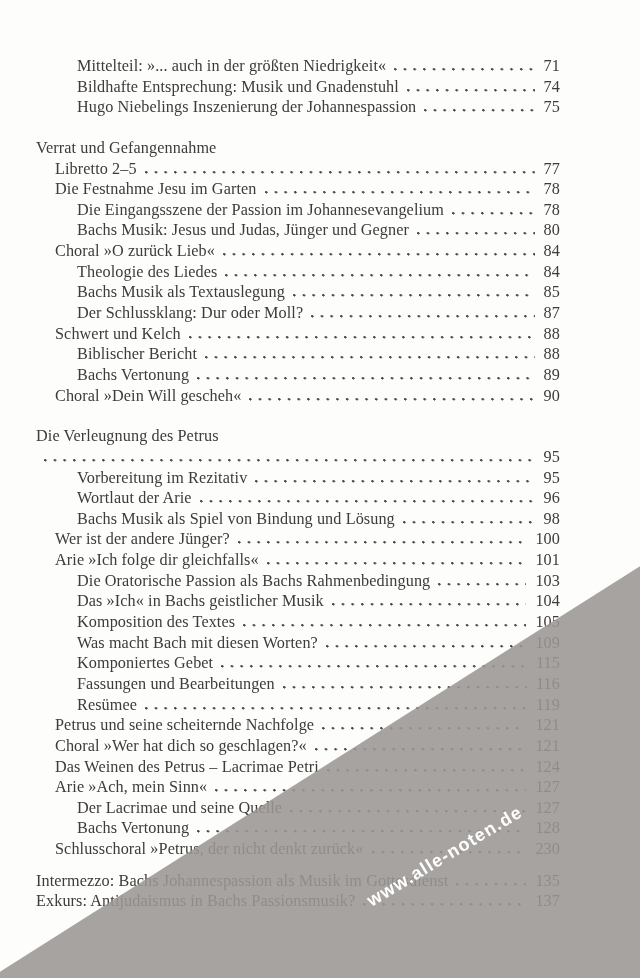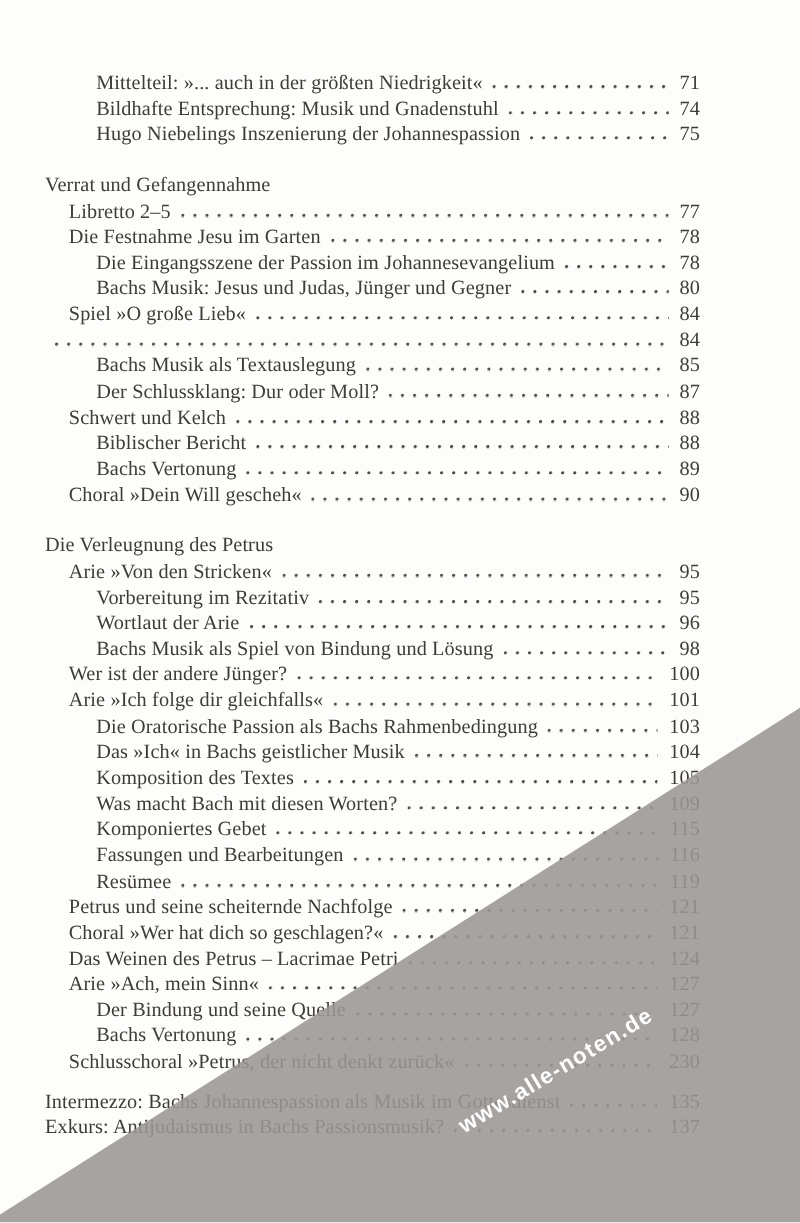--- a/index.html
+++ b/index.html
@@ -115,25 +115,26 @@
           <span class="label">Die Eingangsszene der Passion im Johannesevangelium</span>
           <span class="dots"></span>
           <span class="page-num">78</span>
         </div>
         <div class="row indent-2">
           <span class="label">Bachs Musik: Jesus und Judas, Jünger und Gegner</span>
           <span class="dots"></span>
           <span class="page-num">80</span>
         </div>
         <div class="row indent-1">
-          <span class="label">Spiel »O große Lieb«</span>
+          <span class="label">Choral »O zurück Lieb«</span>
           <span class="dots"></span>
           <span class="page-num">84</span>
         </div>
         <div class="row indent-2">
+          <span class="label">Theologie des Liedes</span>
           <span class="dots"></span>
           <span class="page-num">84</span>
         </div>
         <div class="row indent-2">
           <span class="label">Bachs Musik als Textauslegung</span>
           <span class="dots"></span>
           <span class="page-num">85</span>
         </div>
         <div class="row indent-2">
           <span class="label">Der Schlussklang: Dur oder Moll?</span>
@@ -159,21 +160,20 @@
           <span class="label">Choral »Dein Will gescheh«</span>
           <span class="dots"></span>
           <span class="page-num">90</span>
         </div>
       </div>
       <div class="block">
         <div class="row indent-0">
           <span class="label">Die Verleugnung des Petrus</span>
         </div>
         <div class="row indent-1">
-          <span class="label">Arie »Von den Stricken«</span>
           <span class="dots"></span>
           <span class="page-num">95</span>
         </div>
         <div class="row indent-2">
           <span class="label">Vorbereitung im Rezitativ</span>
           <span class="dots"></span>
           <span class="page-num">95</span>
         </div>
         <div class="row indent-2">
           <span class="label">Wortlaut der Arie</span>
@@ -244,21 +244,21 @@
           <span class="label">Das Weinen des Petrus – Lacrimae Petri</span>
           <span class="dots"></span>
           <span class="page-num">124</span>
         </div>
         <div class="row indent-1">
           <span class="label">Arie »Ach, mein Sinn«</span>
           <span class="dots"></span>
           <span class="page-num">127</span>
         </div>
         <div class="row indent-2">
-          <span class="label">Der Bindung und seine Quelle</span>
+          <span class="label">Der Lacrimae und seine Quelle</span>
           <span class="dots"></span>
           <span class="page-num">127</span>
         </div>
         <div class="row indent-2">
           <span class="label">Bachs Vertonung</span>
           <span class="dots"></span>
           <span class="page-num">128</span>
         </div>
         <div class="row indent-1">
           <span class="label">Schlusschoral »Petrus, der nicht denkt zurück«</span>

